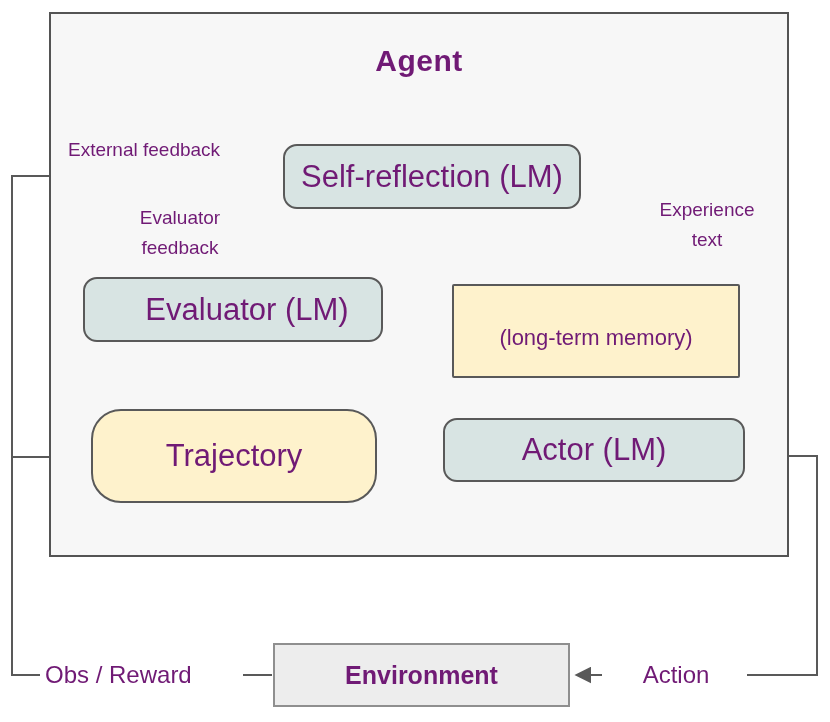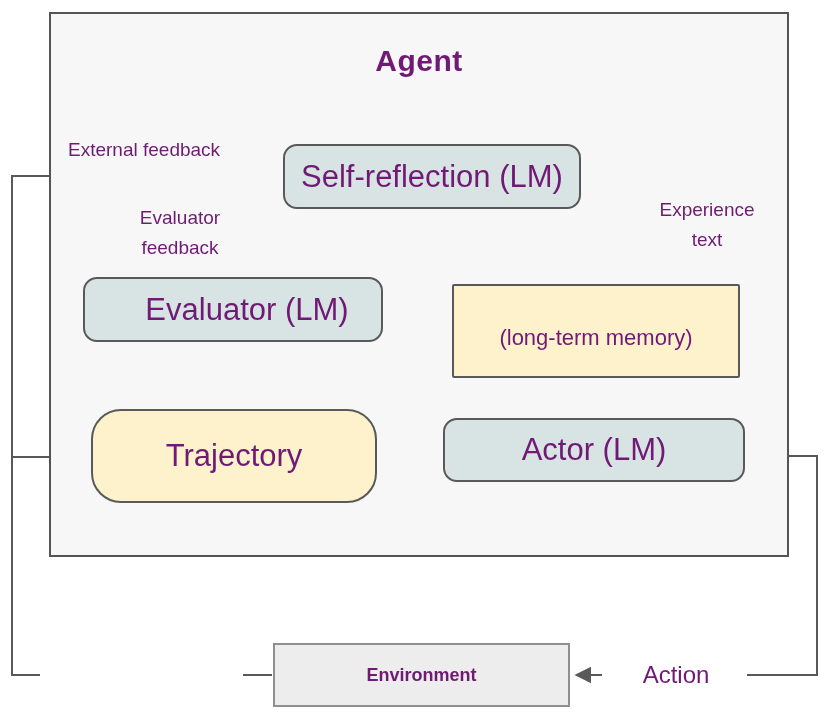--- a/index.html
+++ b/index.html
@@ -52,21 +52,21 @@
   .experience      { left: 452px; top: 284px; width: 288px; height: 94px; }
   .trajectory      { left: 91px;  top: 409px; width: 286px; height: 94px; border-radius: 30px; }
   .actor           { left: 443px; top: 418px; width: 302px; height: 64px; }
 
   .environment {
     left: 273px; top: 643px; width: 297px; height: 64px;
     background: #ededed;
     border: 2px solid #8f8f8f;
     display: flex; align-items: center; justify-content: center;
     box-sizing: border-box;
-    font-size: 18px; font-weight: bold;
+    font-size: 25px; font-weight: bold;
   }
 
   .edge-label { font-size: 19px; line-height: 30px; }
   .external-feedback { left: 68px;  top: 135px; }
   .internal-feedback { left: 125px; top: 203px; width: 110px; text-align: center; }
   .reflective-text   { left: 652px; top: 195px; width: 110px; text-align: center; }
 
   .io-label { font-size: 24px; }
   .obs-reward { left: 45px;  top: 661px; width: 190px; }
   .action     { left: 625px; top: 661px; width: 102px; text-align: center; }
@@ -128,16 +128,17 @@
   <div class="abs edge-label internal-feedback">
     <div>Evaluator</div>
     <div>feedback</div>
   </div>
 
   <div class="abs edge-label reflective-text">
     <div>Experience</div>
     <div>text</div>
   </div>
 
+  <div class="abs io-label obs-reward">Obs / Reward</div>
 
   <div class="abs io-label action">Action</div>
 
 </div>
 
 </body></html>

